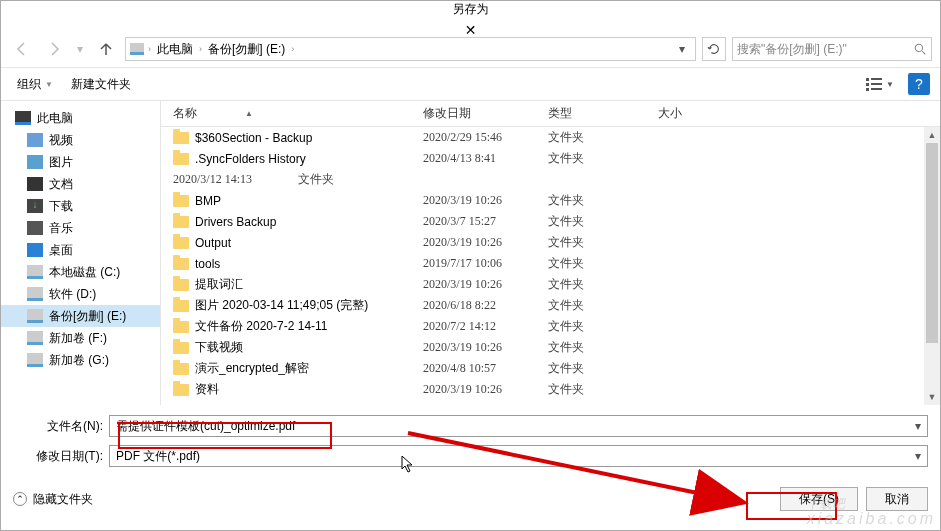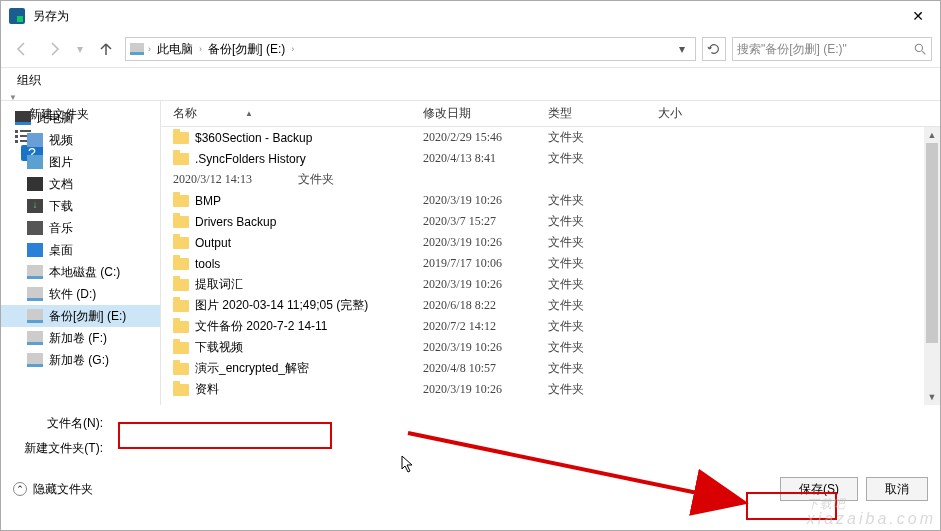--- a/index.html
+++ b/index.html
@@ -1,39 +1,39 @@
 <!DOCTYPE html>
 <html><head>
 <meta charset="utf-8">
 <style>
 * { box-sizing: border-box; margin: 0; padding: 0; font-family: "Microsoft YaHei", "Segoe UI", sans-serif; font-size: 12px; }
 body { width: 941px; height: 531px; background: #fff; border: 1px solid #aaa; position: relative; overflow: hidden; }
 
 
-.titlebar { height: 30px; display: flex; align-items: center; padding: 0 8px; }
+.titlebar { height: 30px; display: flex; align-items: center; padding: 0 8px; flex-direction: column; }
 .titlebar .app-icon { width: 16px; height: 16px; background: #1a5d8f; display: inline-block; margin-right: 8px; border-radius: 2px; position: relative; }
 .titlebar .app-icon::after { content: ""; position: absolute; right: 2px; bottom: 2px; width: 6px; height: 6px; background: #0ec96c; }
 .titlebar .title { flex: 1; }
 .titlebar .close-x { font-size: 14px; padding: 4px 8px; cursor: default; }
 
 
 .navbar { height: 36px; display: flex; align-items: center; padding: 0 8px; gap: 6px; }
 .nav-btn { width: 26px; height: 24px; display: flex; align-items: center; justify-content: center; color: #555; }
 .nav-btn.disabled { color: #bbb; }
 .nav-btn svg { width: 16px; height: 16px; }
 .addr-bar { flex: 1; height: 24px; border: 1px solid #ccc; display: flex; align-items: center; padding: 0 4px; gap: 4px; }
 .addr-bar .crumb { padding: 0 2px; }
 .addr-bar .sep { color: #888; font-size: 9px; }
 .addr-down { width: 18px; display:flex; align-items:center; justify-content:center; color:#555; }
 .refresh-btn { width: 24px; height: 24px; border: 1px solid #ccc; display:flex; align-items:center; justify-content:center; }
 .search-box { width: 200px; height: 24px; border: 1px solid #ccc; display: flex; align-items: center; padding: 0 4px; color: #888; }
 .search-box span { flex: 1; }
 
 
-.toolbar { height: 34px; border-top: 1px solid #e5e5e5; border-bottom: 1px solid #e5e5e5; display: flex; align-items: flex-start; padding: 0 10px; background: #fff; flex-direction: column; }
+.toolbar { height: 34px; border-top: 1px solid #e5e5e5; border-bottom: 1px solid #e5e5e5; display: flex; align-items: center; padding: 0 10px; background: #fff; }
 .toolbar .tb-item { padding: 4px 6px; }
 .toolbar .tb-sep { color: #888; font-size: 8px; margin-left: -2px; }
 .toolbar .spacer { flex: 1; }
 .view-btn { display:flex; align-items:center; gap:2px; padding: 2px 4px; }
 .help-btn { width: 22px; height: 22px; border-radius: 2px; background: #1a73c7; color: #fff; display:flex; align-items:center; justify-content:center; margin-left: 10px; font-size: 14px; }
 
 
 .body { display: flex; height: 304px; }
 .sidebar { width: 160px; border-right: 1px solid #e5e5e5; overflow: hidden; padding-top: 6px; }
 .tree-item { display: flex; align-items: center; height: 22px; padding-left: 14px; gap: 6px; }
@@ -332,23 +332,29 @@
         <div class="thumb"></div>
         <div class="arr down">▼</div>
       </div>
     </div>
   </div>
 </div>
 
 <div class="form-area">
   <div class="form-row">
     <div class="form-label">文件名(N):</div>
+    <div class="form-input combo" style="position:relative;">
+      <input type="text" value="需提供证件模板(cut)_optimize.pdf" style="">
+    </div>
   </div>
   <div class="form-row">
-    <div class="form-label">新建文件夹(T):</div>
+    <div class="form-label">修改日期(T):</div>
+    <div class="form-input combo">
+      <span>PDF 文件(*.pdf)</span>
+    </div>
   </div>
 </div>
 
 <div class="footer">
   <span class="expand-btn">⌃</span>
   <span>隐藏文件夹</span>
   <span class="spacer"></span>
   <div class="btn">
       <span>保存(S)</span>
     </div>

